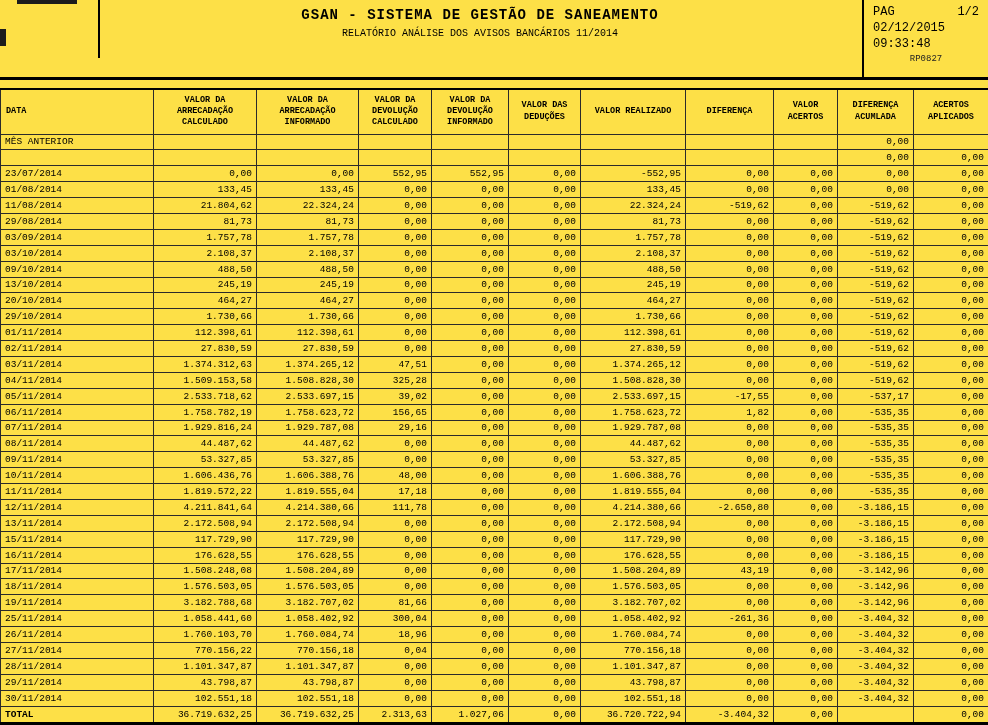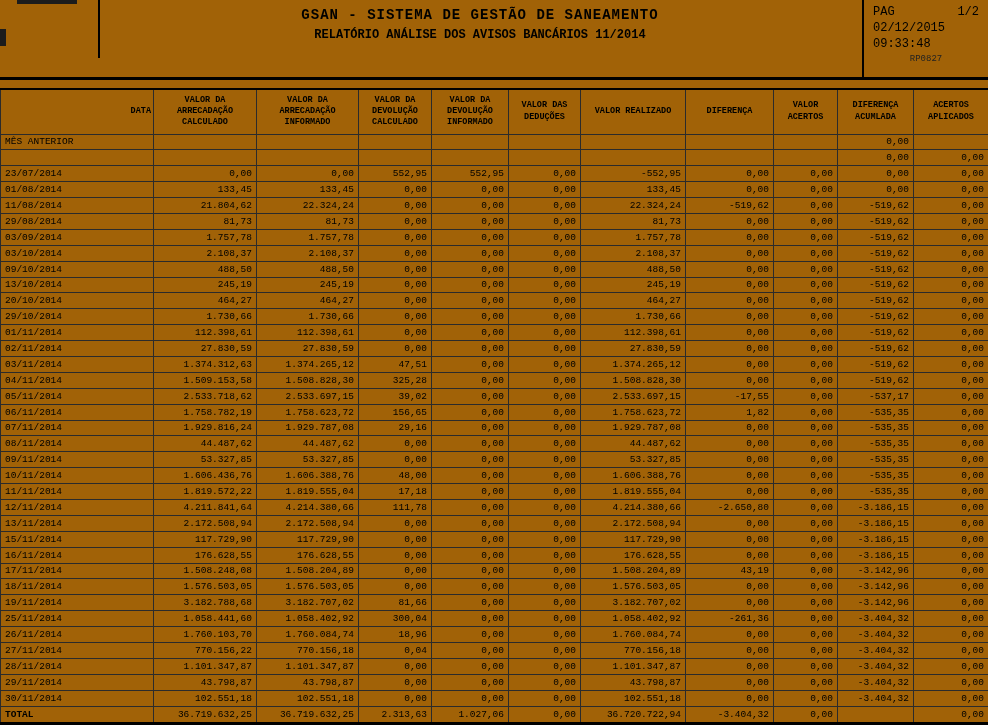--- a/index.html
+++ b/index.html
@@ -1,34 +1,34 @@
 <!DOCTYPE html>
 <html><head>
 <meta charset="utf-8">
 <style>
   * { margin: 0; padding: 0; box-sizing: border-box; }
   body { background: #e8e8e8; font-family: "Liberation Mono", "DejaVu Sans Mono", monospace; }
   .page {
     position: relative;
     width: 988px;
     height: 725px;
-    background: #a16207;
+    background: #fde047;
     color: #000;
     overflow: hidden;
   }
   
   .logo-mark-top  { position: absolute; left: 17px; top: 0;    width: 60px; height: 4px;  background: #1c1c1c; }
   .logo-mark-left { position: absolute; left: 0;    top: 29px; width: 6px;  height: 17px; background: #1c1c1c; }
   .logo-rule      { position: absolute; left: 98px; top: 0;    width: 2px;  height: 58px; background: #000; }
   .titles {
     position: absolute; left: 100px; right: 128px; top: 7px;
     text-align: center;
   }
   .title    { font-size: 14px; font-weight: bold; letter-spacing: 1px; white-space: nowrap; }
-  .subtitle { font-size: 12px; font-weight: bold; margin-top: 5px; white-space: nowrap; }
+  .subtitle { font-size: 10px; font-weight: normal; margin-top: 5px; white-space: nowrap; }
   .info-box {
     position: absolute; top: 0; right: 0; width: 126px; height: 79px;
     border-left: 2px solid #000;
     padding: 5px 9px 2px 9px;
     font-size: 12px;
   }
   .pag-row  { display: flex; justify-content: space-between; }
   .info-date, .info-time { text-align: left; margin-top: 2px; }
   .info-code { text-align: center; margin-top: 3px; font-size: 9px; color: #222; }
   .header-rule { position: absolute; top: 77px; left: 0; width: 988px; height: 3px; background: #000; }
@@ -46,21 +46,21 @@
     overflow: hidden;
     white-space: nowrap;
   }
   .report thead tr { height: 45px; }
   .report th {
     font-size: 8.5px; font-weight: bold;
     text-align: center; vertical-align: middle;
     white-space: pre-line; line-height: 1.35;
     padding: 1px 2px;
   }
-  .report th.col-data { text-align: right; padding-left: 5px; }
+  .report th.col-data { text-align: left; padding-left: 5px; }
   .report td {
     font-size: 9.5px;
     padding: 0 4px;
     vertical-align: middle;
   }
   .report td.date { text-align: left; }
   .report td.num  { text-align: right; }
   .report tr.total-row td.date { font-weight: bold; }
 </style>
 </head>

